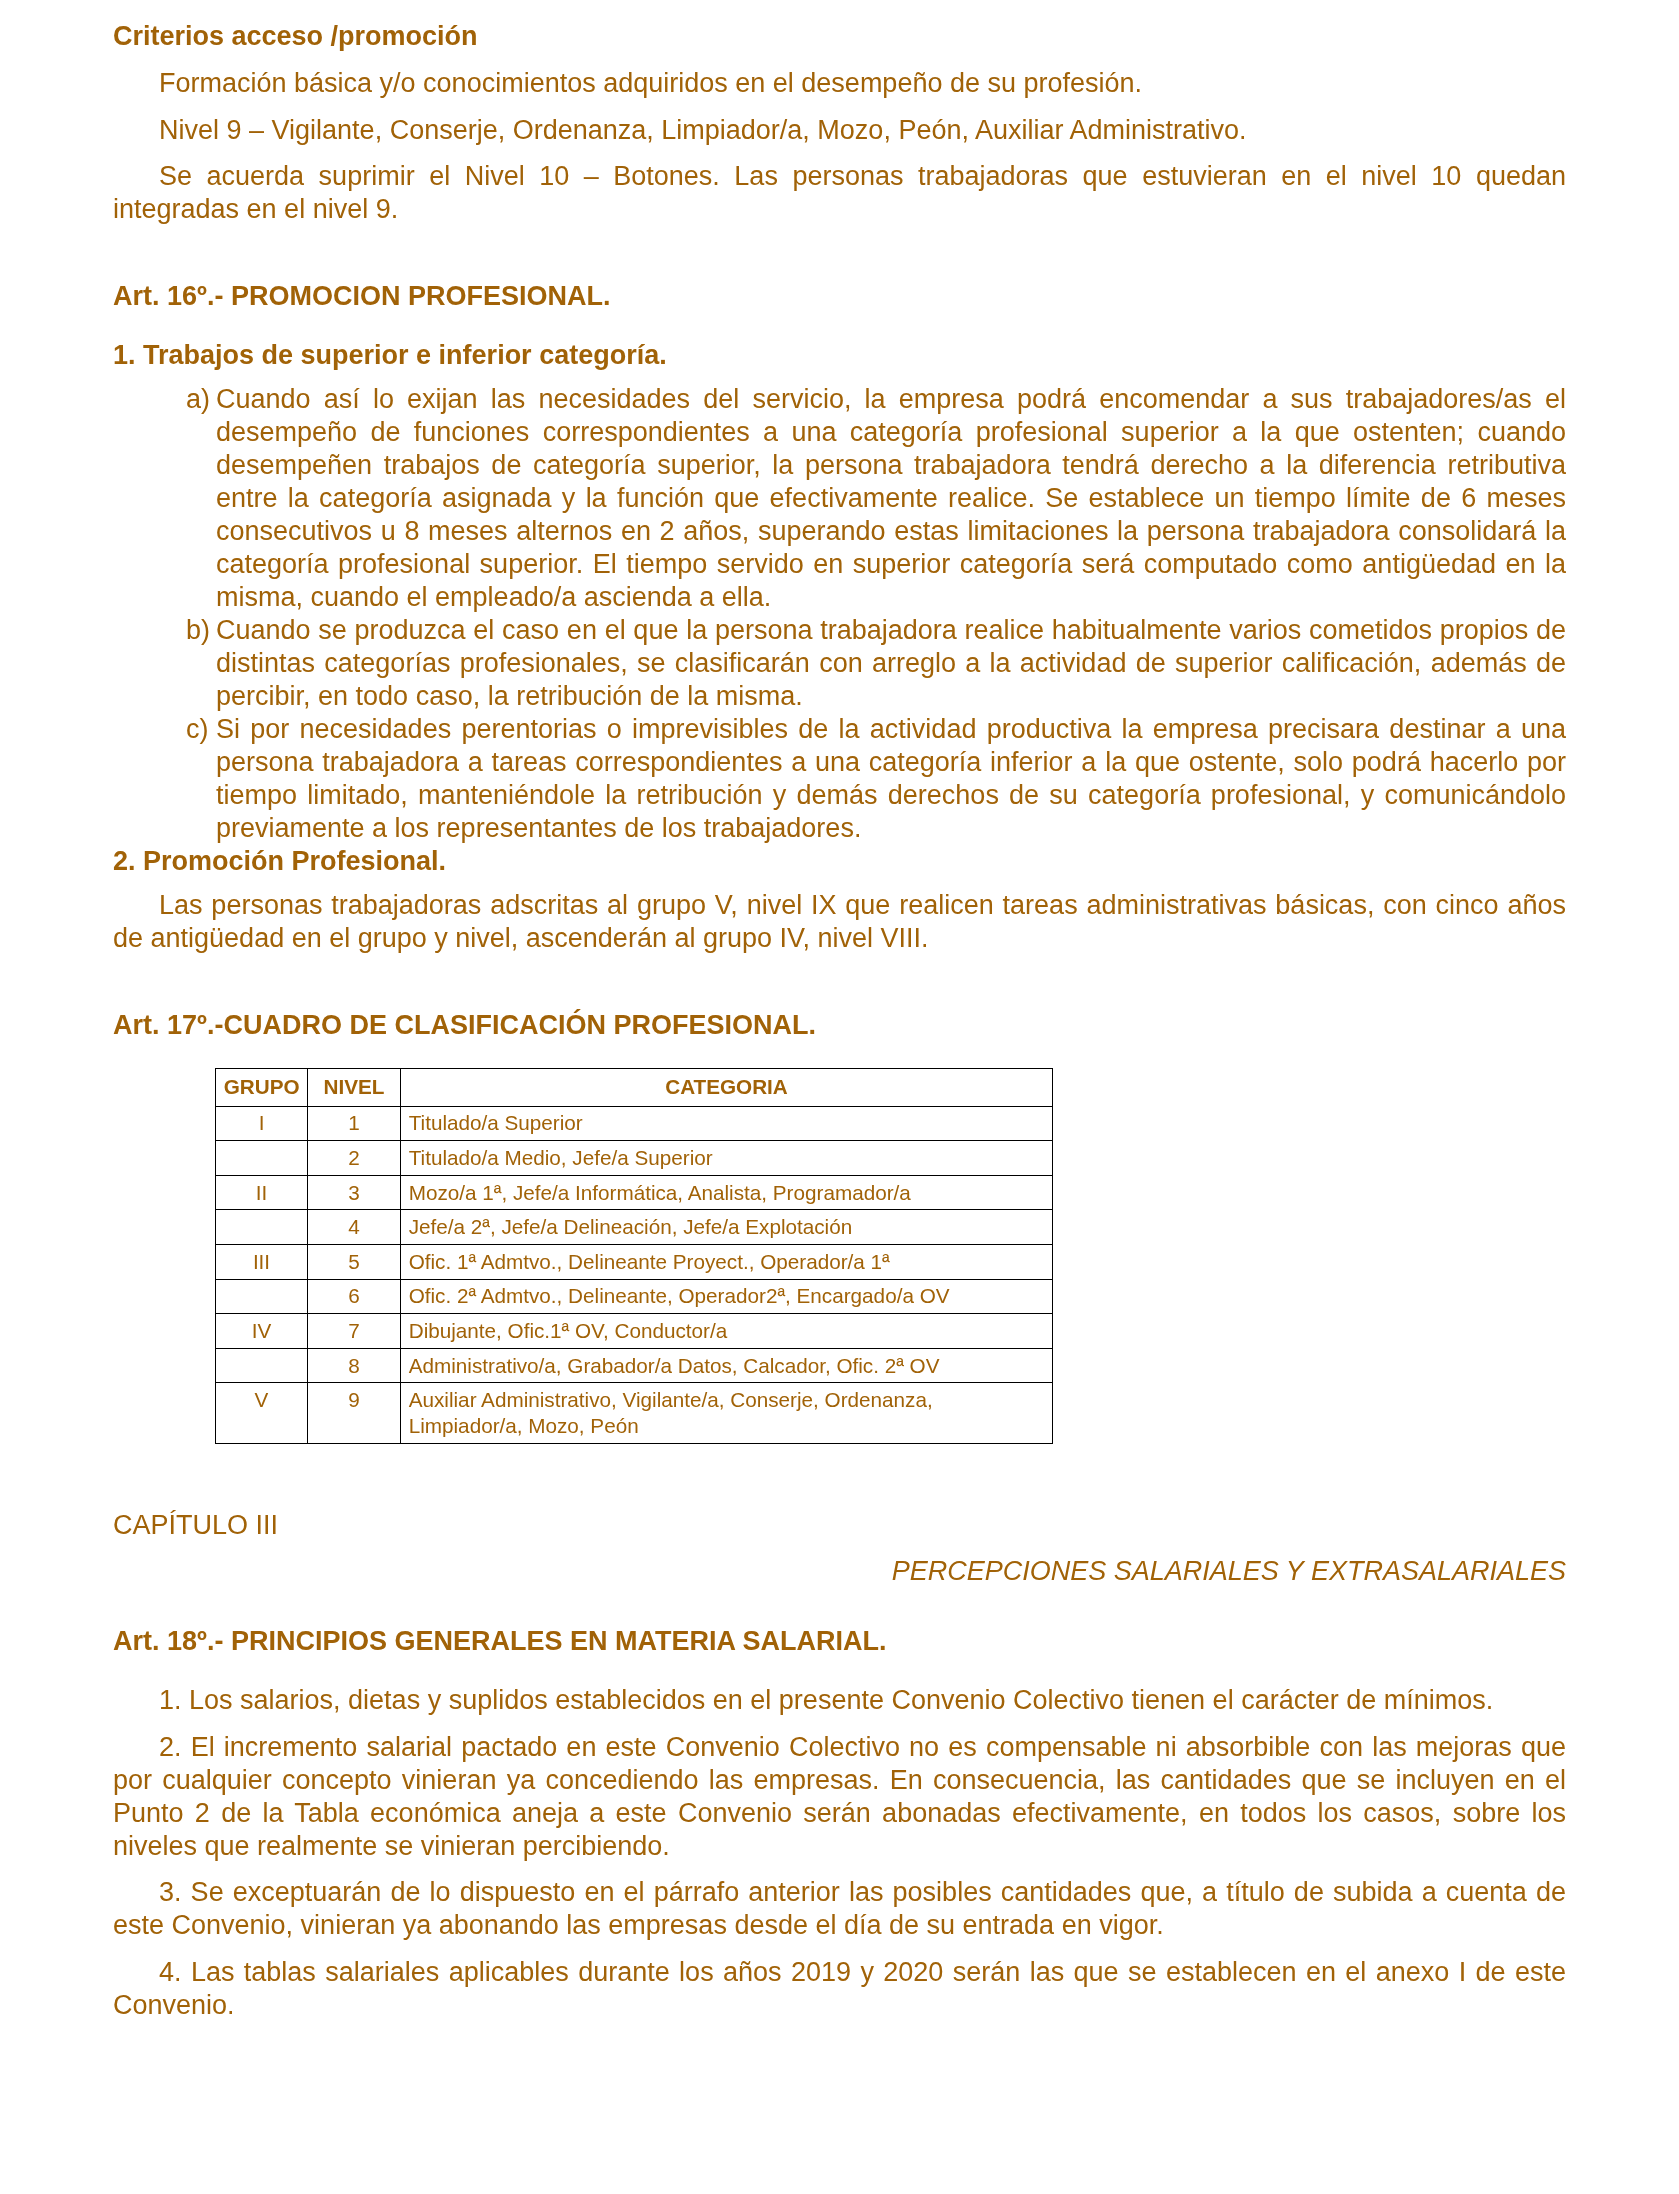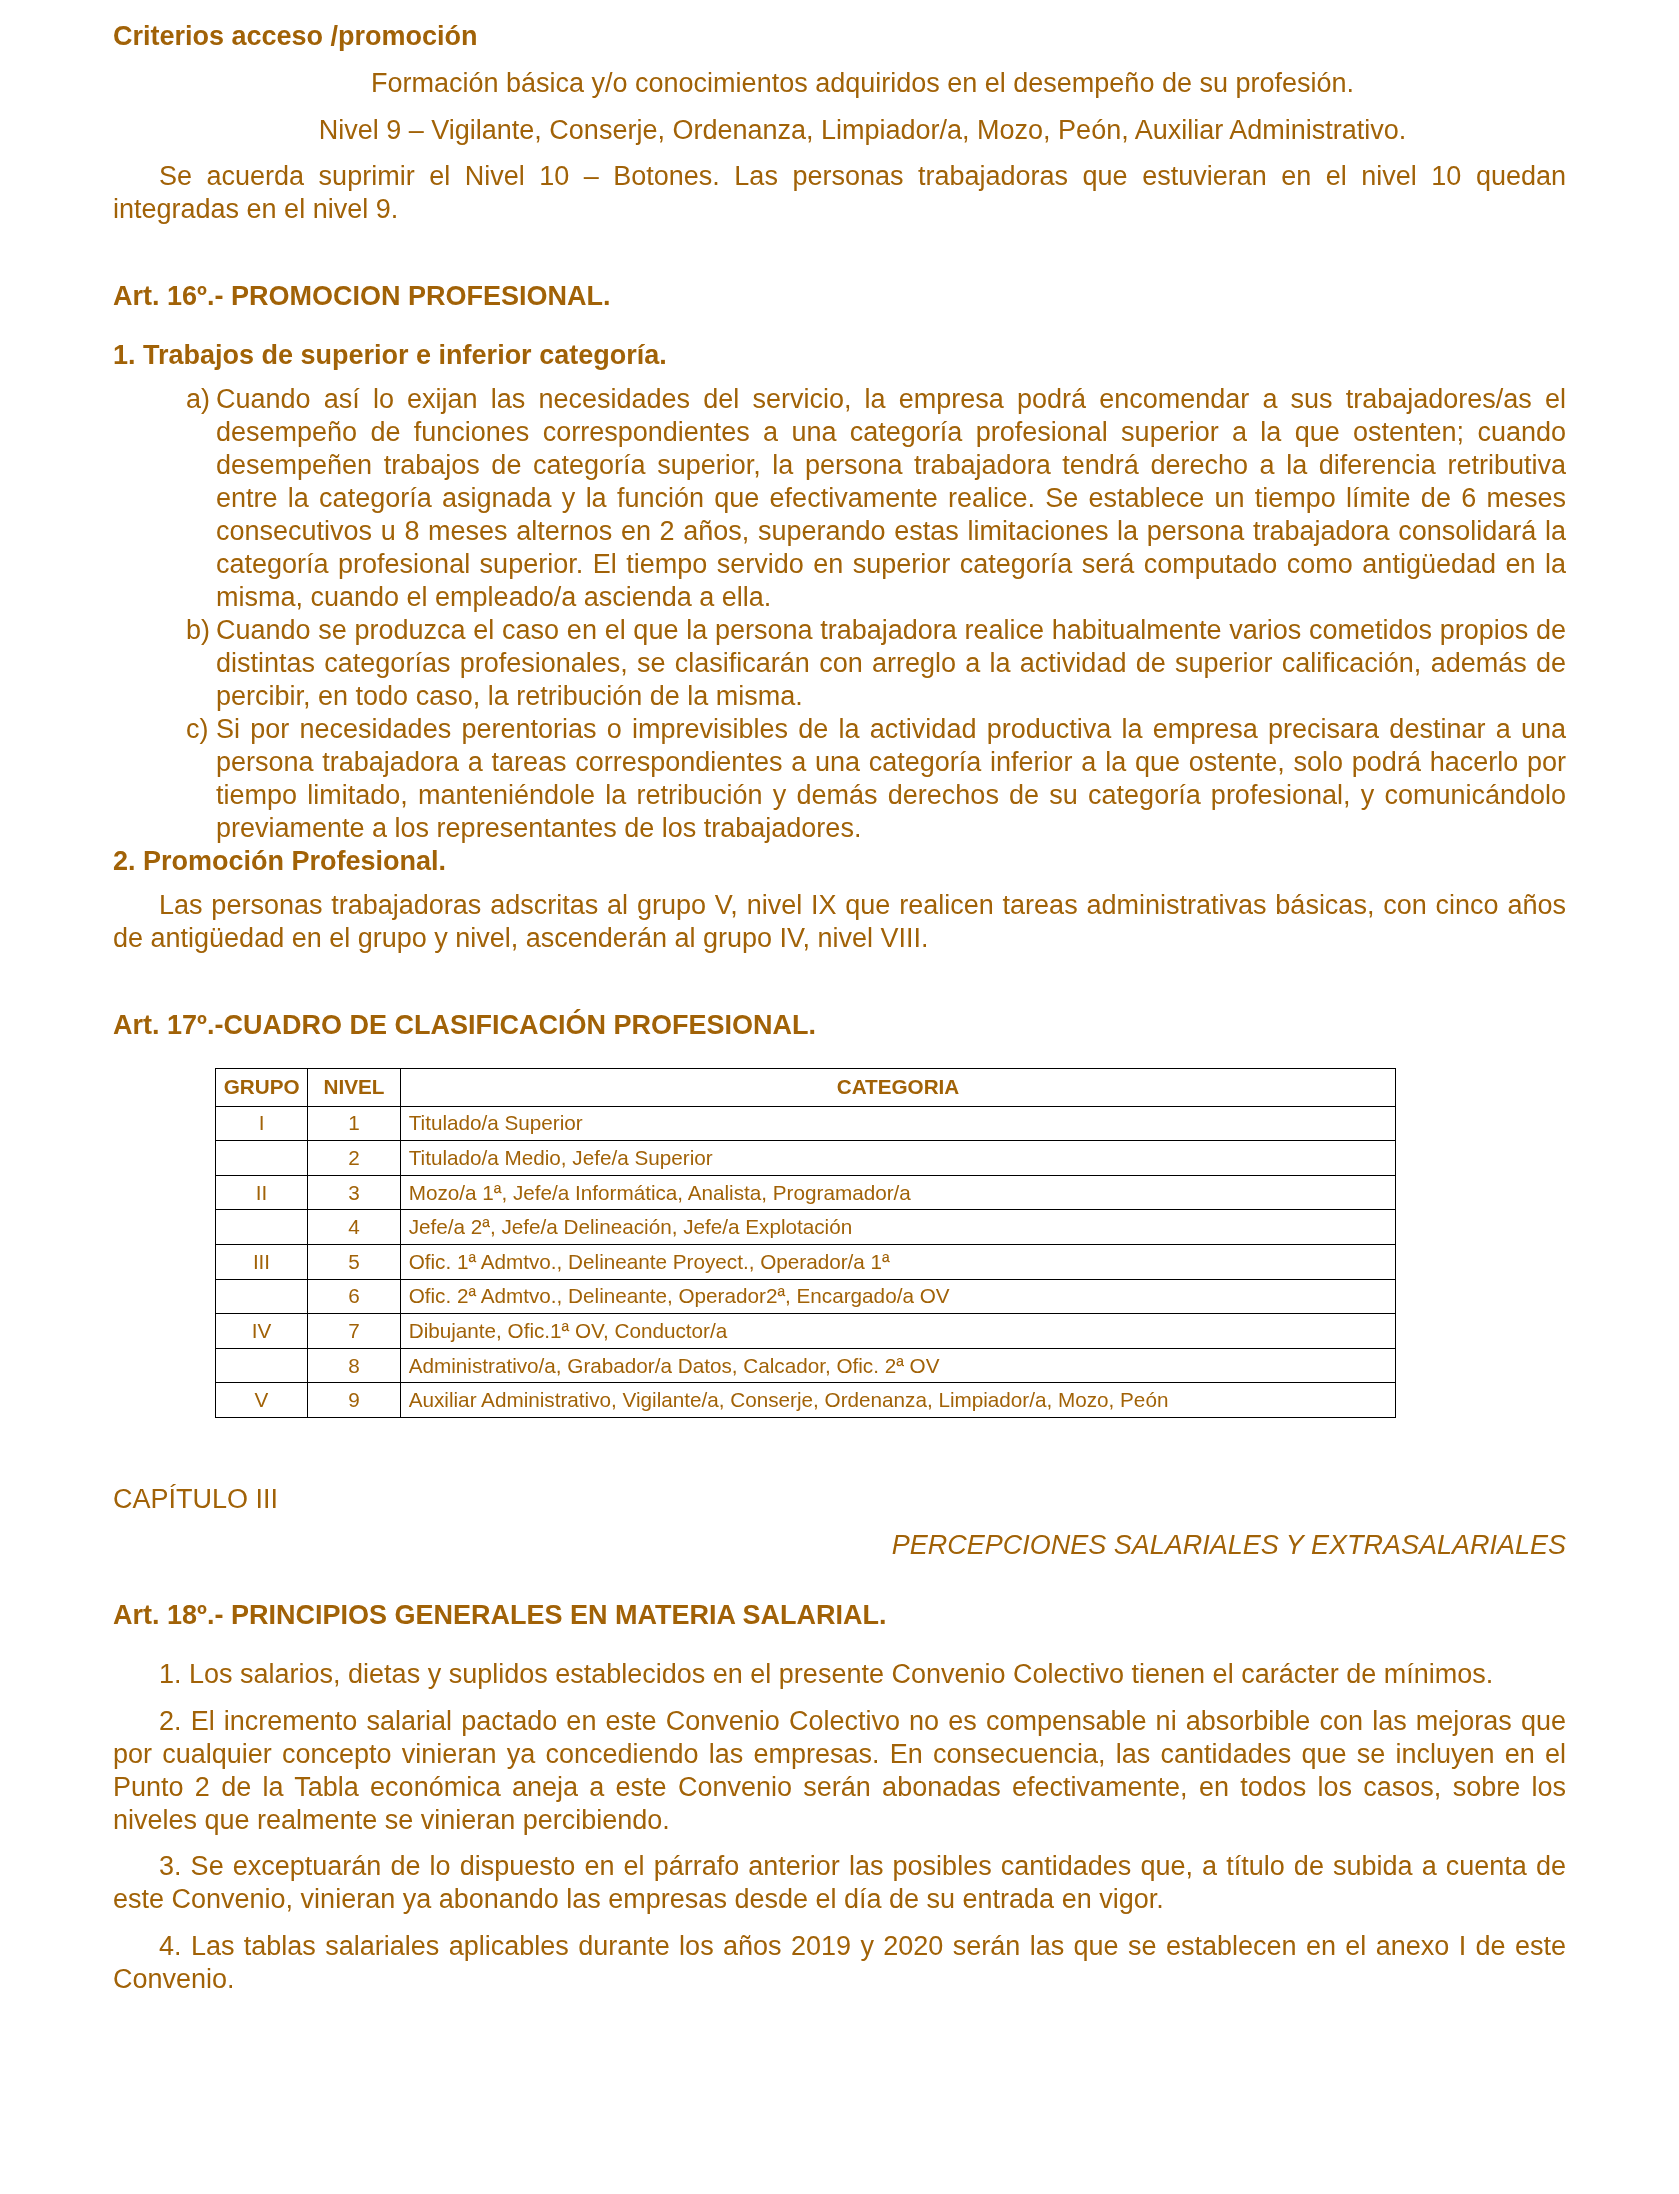--- a/index.html
+++ b/index.html
@@ -10,39 +10,39 @@
     background: #ffffff;
     color: #a16207;
     font-family: "Liberation Sans", "DejaVu Sans", sans-serif;
     font-size: 27px;
     line-height: 33px;
     padding: 20px 113px 15.3px 113px;
     overflow: hidden;
   }
   h2, h3, p { margin: 0; font-size: 27px; line-height: 33px; }
   h2, h3 { font-weight: bold; }
-  p { margin-bottom: 13.8px; text-align: center; }
+  p { margin-bottom: 13.8px; }
   .doc-heading { margin-bottom: 13.8px; }
   .indent { text-indent: 46px; }
   .justify { text-align: justify; }
   .art-heading { margin-top: 54px; margin-bottom: 26px; }
   .sub-heading { margin-bottom: 10.7px; }
   .sub-heading-tight { margin-top: 0; margin-bottom: 10.7px; }
   .abc-list { margin-bottom: 0; }
   .list-item {
     position: relative;
     padding-left: 103px;
     text-align: justify;
     margin: 0;
   }
   .list-marker { position: absolute; left: 73px; top: 0; }
   .class-table {
     border-collapse: collapse;
     margin: 0 0 0 102px;
-    width: 1181px;
+    width: 838px;
     table-layout: fixed;
   }
   .class-table th, .class-table td {
     border: 1.5px solid #000000;
     font-size: 20.7px;
     line-height: 26px;
     padding: 3.8px 7.7px;
     vertical-align: top;
   }
   .class-table th { font-weight: bold; text-align: center; padding: 5.4px 7.7px; }

